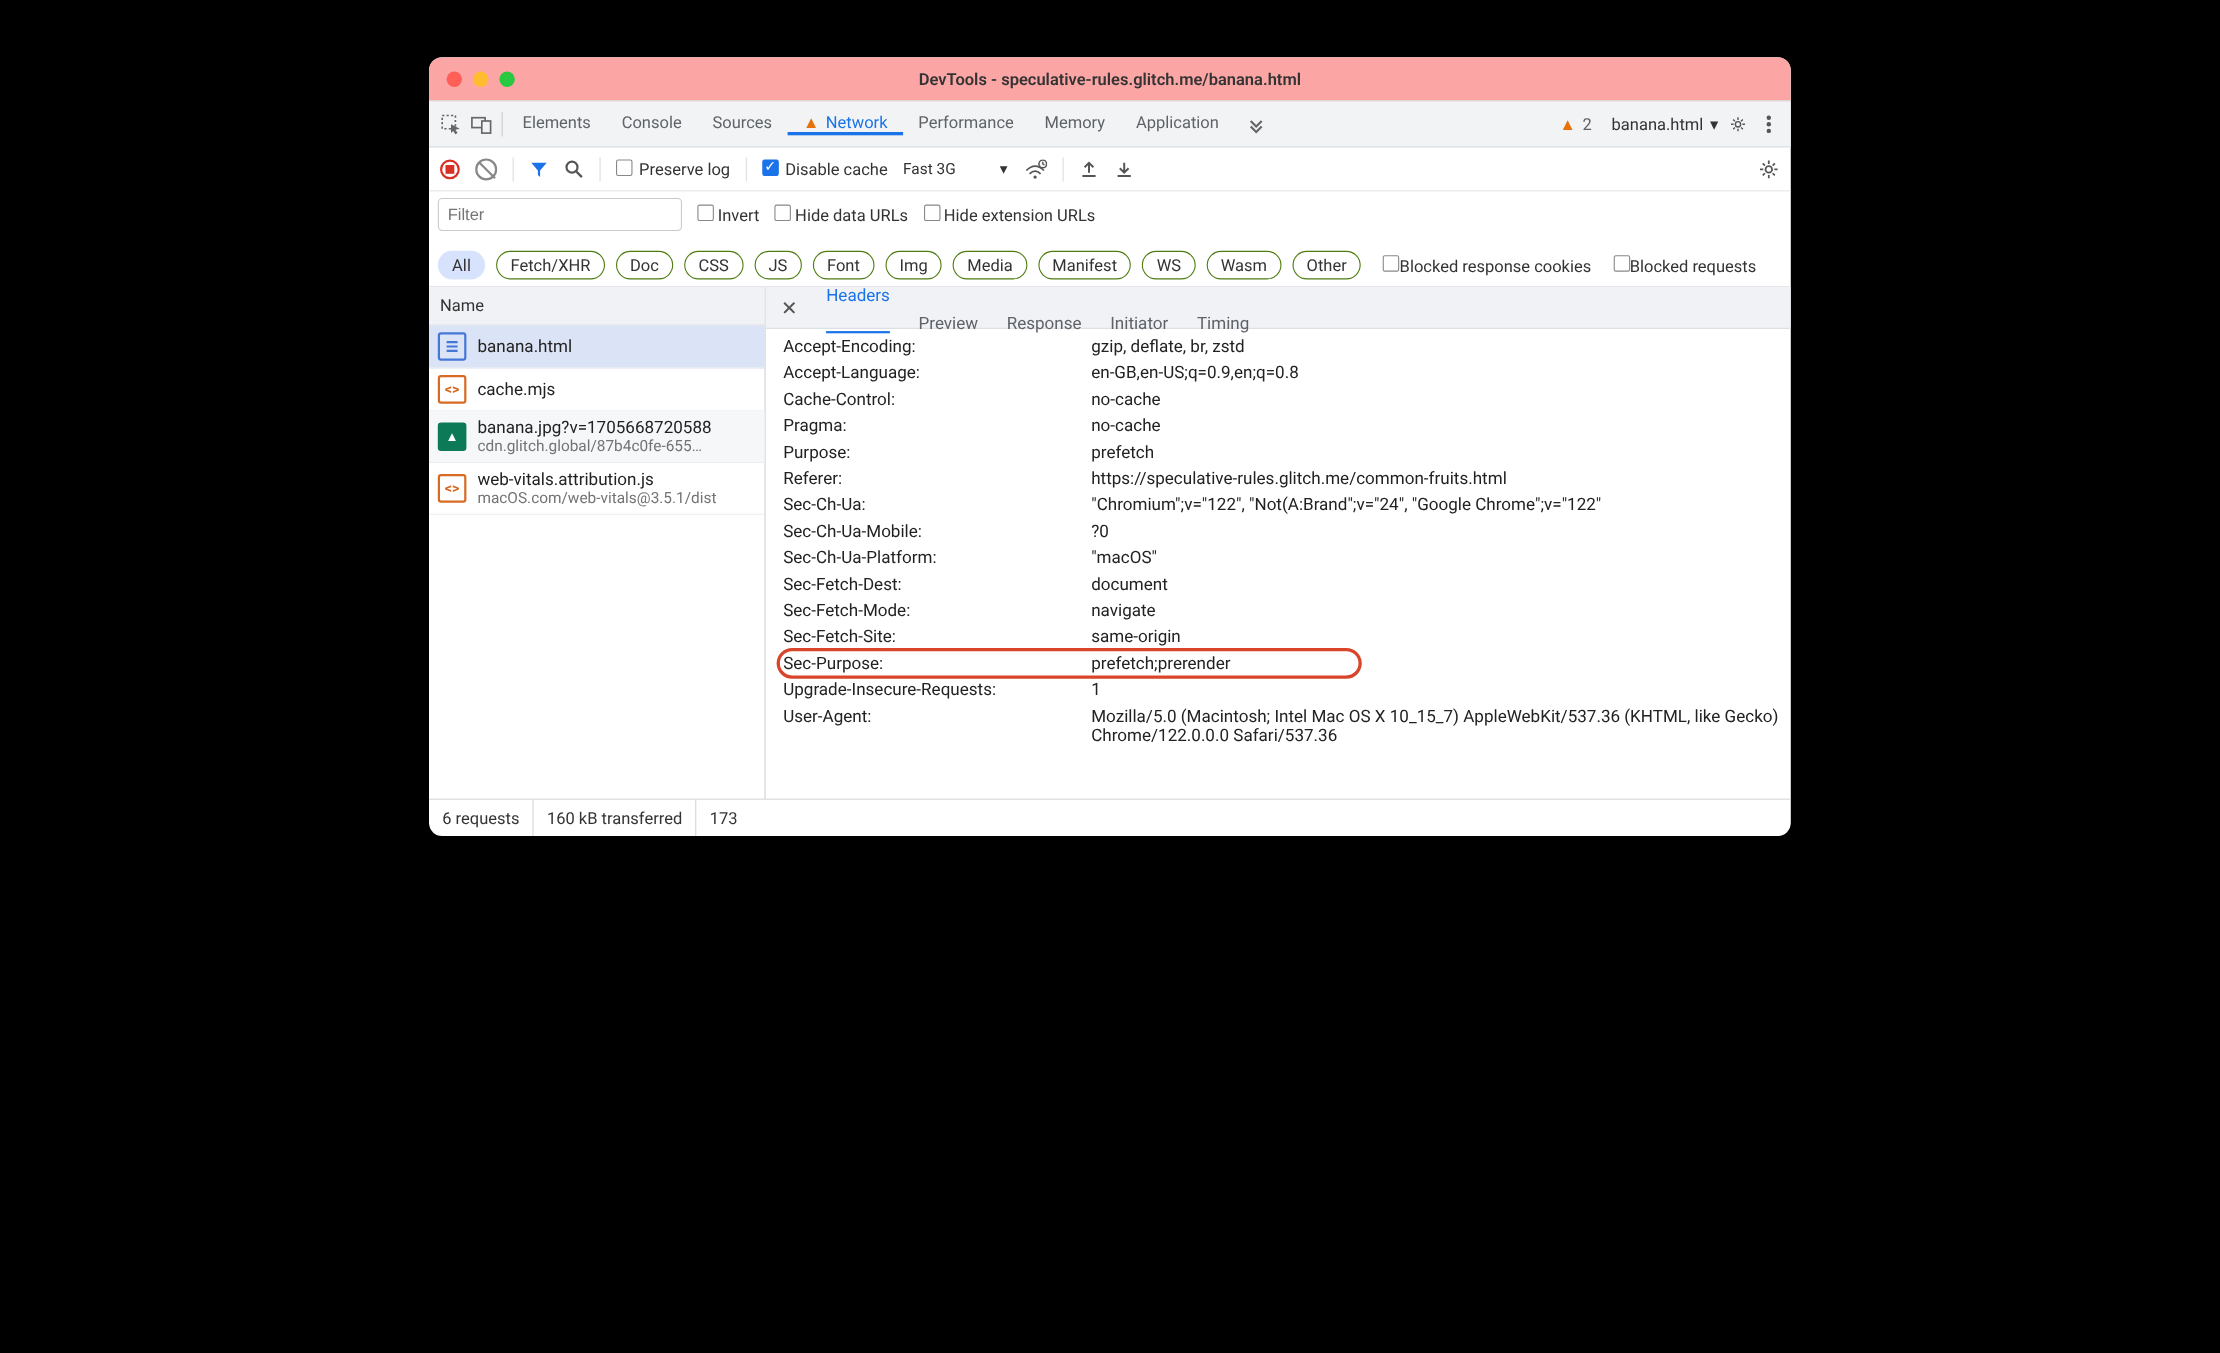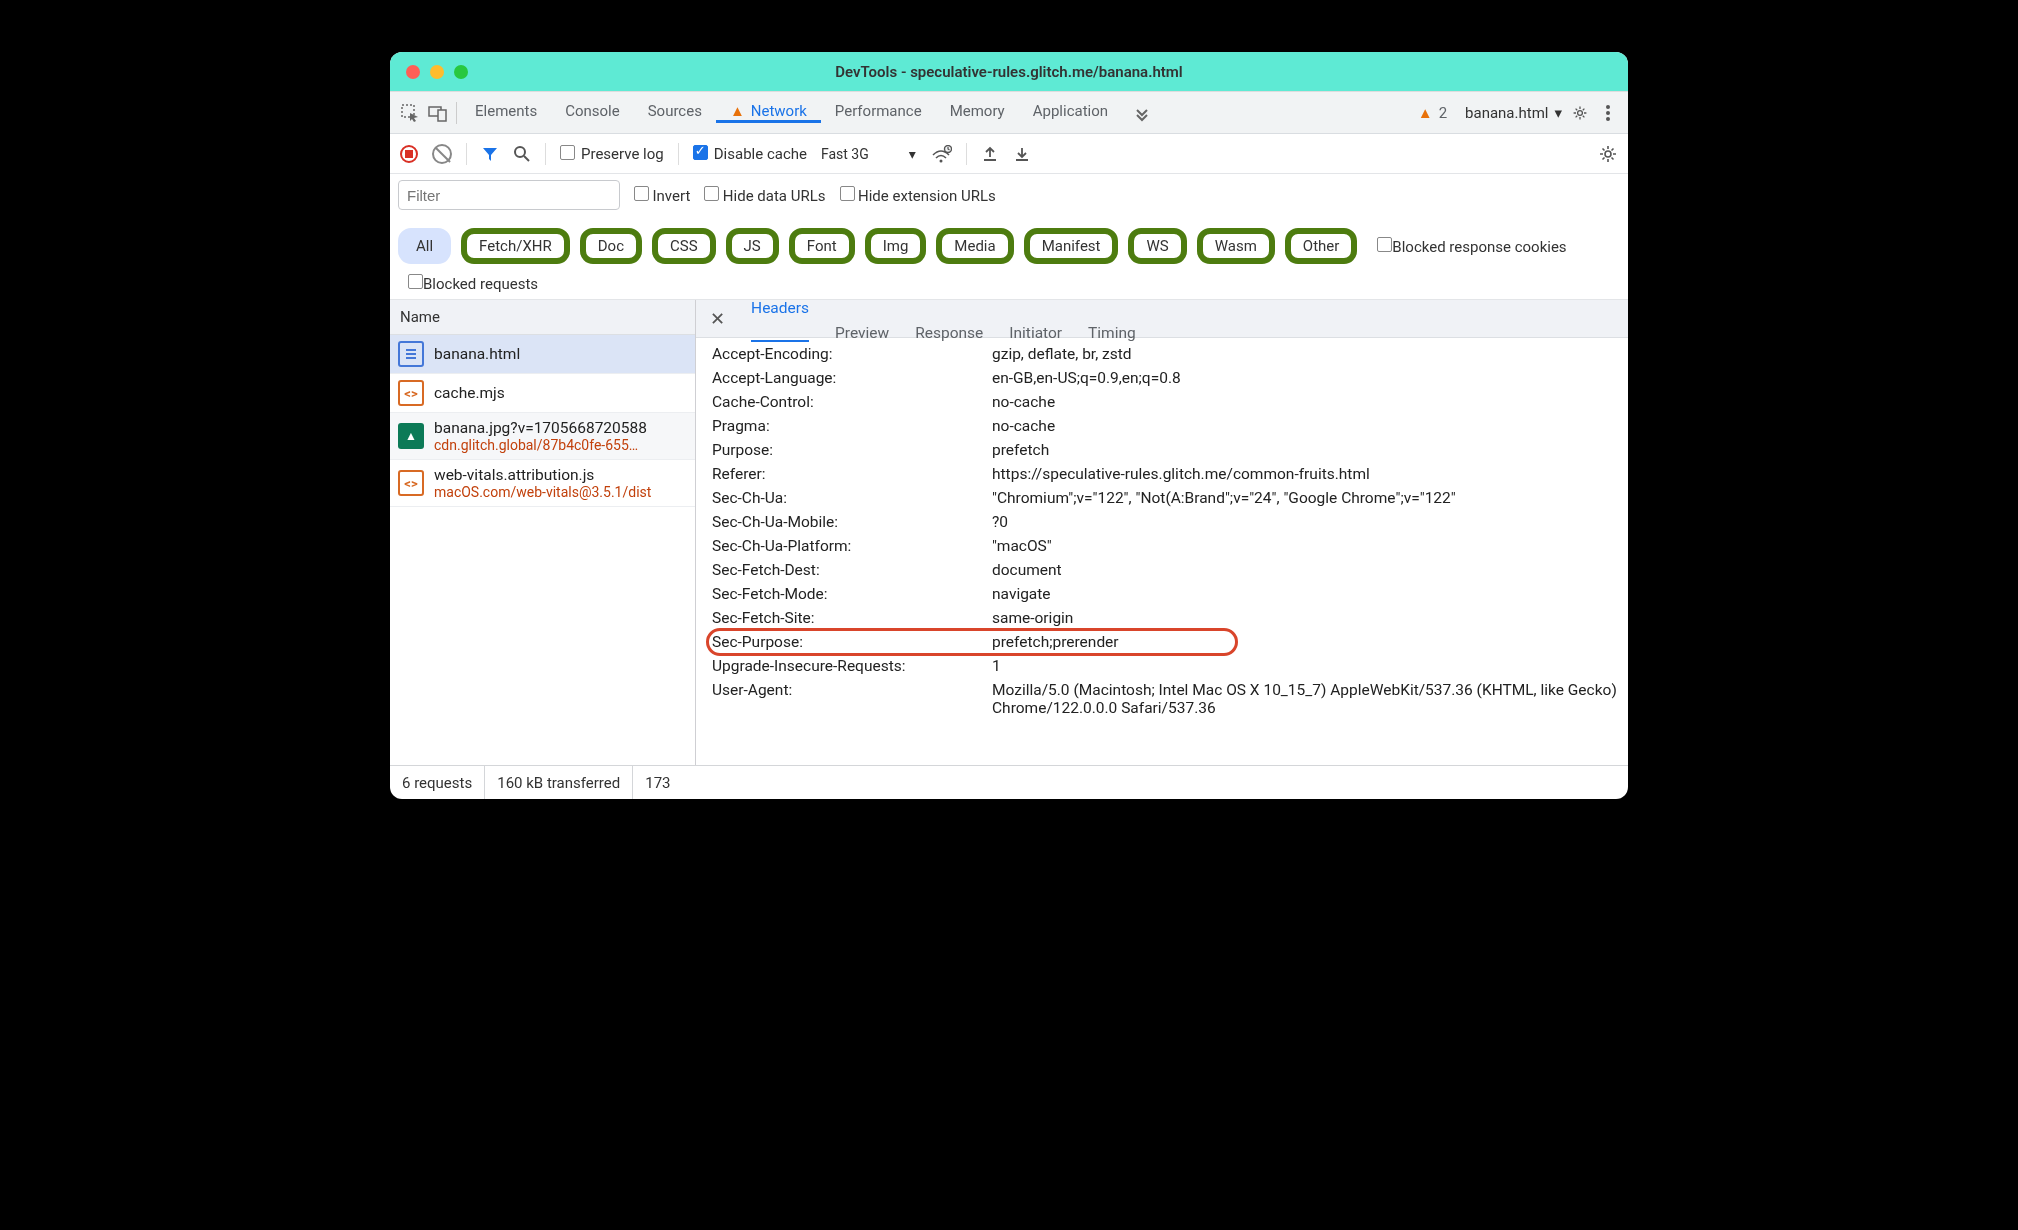--- a/index.html
+++ b/index.html
@@ -16,21 +16,21 @@
   }
   .window {
     width: 1238px;
     margin-top: 52px;
     background: #fff;
     border-radius: 12px;
     overflow: hidden;
     box-shadow: 0 30px 60px rgba(0,0,0,0.6);
   }
   .titlebar {
-    background: #5eead4;
+    background: #fca5a5;
     height: 40px;
     display: flex;
     align-items: center;
     position: relative;
     border-bottom: 1px solid #ddd;
   }
   .traffic { display: flex; gap: 10px; margin-left: 16px; }
   .traffic span { width: 14px; height: 14px; border-radius: 50%; display: block; }
   .t-red { background: #ff5f57; }
   .t-yellow { background: #febc2e; }
@@ -61,21 +61,21 @@
   .lbl { color:#333; font-size:15px; }
   .select { display:flex; align-items:center; gap:40px; color:#333; }
   .filterrow {
     display:flex; align-items:center; flex-wrap:wrap; gap:14px; padding:6px 8px; border-bottom:1px solid #e3e5e8;
   }
   .filter-input {
     width:222px; height:30px; border:1px solid #c8cace; border-radius:4px; padding:0 8px; color:#888; font-size:15px;
   }
   .pillrow { display:flex; align-items:center; gap:10px; flex-wrap:wrap; width:100%; padding-top:4px;}
   .pill {
-    border:6px solid #4d7c0f; border-radius:13px; padding:3px 12px; font-size:15px; color:#333; background:#fff; cursor:pointer;
+    border:1px solid #4d7c0f; border-radius:13px; padding:3px 12px; font-size:15px; color:#333; background:#fff; cursor:pointer;
   }
   .pill.active { background:#d7e3fd; border-color:#d7e3fd; }
   .extra-row { display:flex; align-items:center; gap:8px; padding:6px 10px 10px; border-bottom:1px solid #e3e5e8; }
   .main { display:flex; height:465px; }
   .left {
     width:306px; border-right:1px solid #cfcfd3; display:flex; flex-direction:column;
   }
   .left-head {
     background:#f0f2f6; padding:8px 10px; font-size:15px; color:#333; border-bottom:1px solid #dcdfe3;
   }
@@ -83,21 +83,21 @@
     display:flex; align-items:center; gap:10px; padding:6px 8px; border-bottom:1px solid #eceef1; cursor:pointer;
   }
   .req-item.sel { background:#dbe4f6; }
   .req-item.alt { background:#f6f7f9; }
   .req-icon { width:26px; height:26px; display:flex; align-items:center; justify-content:center; border-radius:3px;}
   .doc-ic { border:2px solid #4477d8; color:#4477d8; }
   .code-ic { border:2px solid #d86a24; color:#d86a24; font-size:13px; font-weight:bold;}
   .img-ic { background:#0c7a57; color:#fff; font-size:12px; display:flex; align-items:center; justify-content:center;}
   .req-txt { display:flex; flex-direction:column; overflow:hidden;}
   .req-txt .n { font-size:15.5px; color:#222; white-space:nowrap; overflow:hidden; text-overflow:ellipsis;}
-  .req-txt .d { font-size:14px; color:#c2410c; white-space:nowrap; overflow:hidden; text-overflow:ellipsis;}
+  .req-txt .d { font-size:14px; color:#737373; white-space:nowrap; overflow:hidden; text-overflow:ellipsis;}
   .right { flex:1; display:flex; flex-direction:column; overflow:hidden;}
   .detail-tabs {
     display:flex; align-items:center; gap:22px; background:#f0f2f6; height:38px; padding:0 10px; border-bottom:1px solid #dcdfe3;
   }
   .detail-tabs .x { color:#555; font-size:18px; cursor:pointer; padding:0 4px;}
   .dtab { color:#5f6368; font-size:15.5px; cursor:pointer;margin-top:29px; }
   .dtab.active { color:#1a73e8; border-bottom:2px solid #1a73e8; padding-bottom:4px; margin-top:4px;}
   .headers {
     flex:1; overflow-y:auto; padding:4px 0 0 0;
   }

